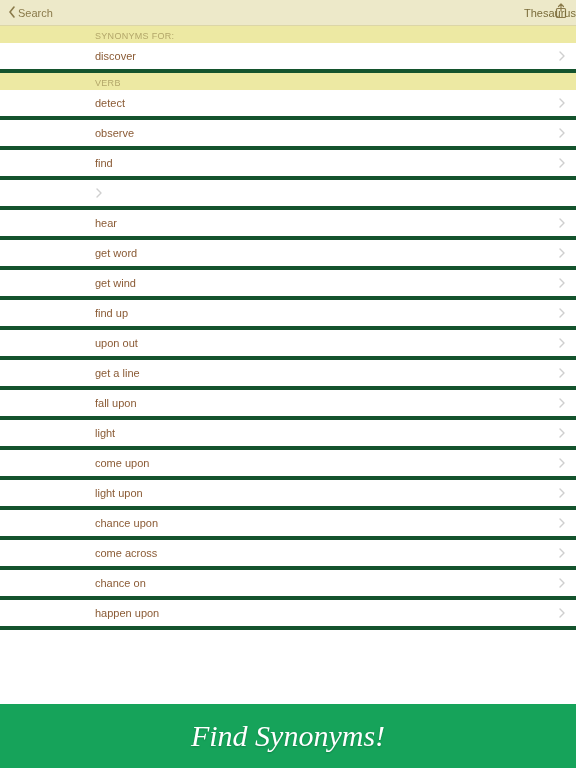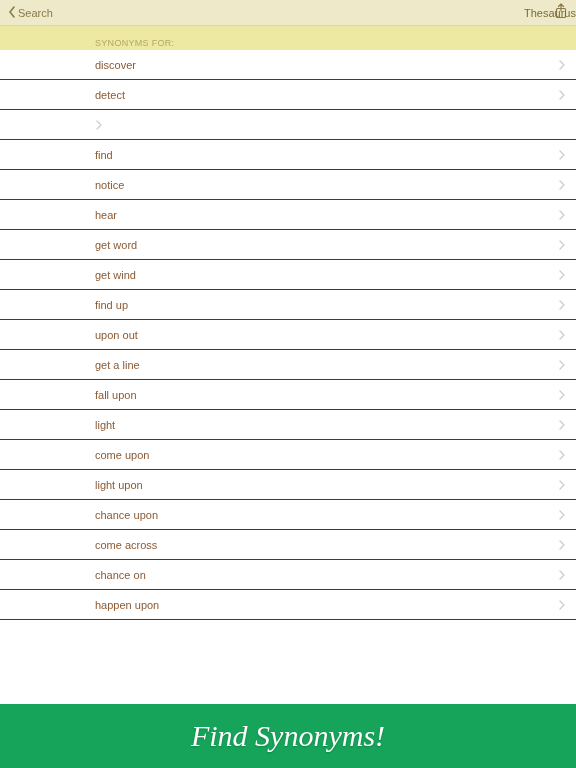--- a/index.html
+++ b/index.html
@@ -42,38 +42,38 @@
     position: absolute;
     top: 26px;
     bottom: 48px;
     left: 0; right: 0;
     overflow: hidden;
     background: #fff;
   }
 
   .section-header {
     background: #ede9a3;
-    height: 24px;
+    height: 17px;
     padding-left: 95px;
     display: flex;
     align-items: flex-end;
     padding-bottom: 2px;
     font-size: 9px;
     color: #b3a76a;
     letter-spacing: 0.3px;
   }
 
   .list { background: #fff; }
   .row {
     display: flex;
     align-items: center;
     height: 30px;
     padding-left: 95px;
     padding-right: 10px;
-    border-bottom: 1px solid #14532d;
+    border-bottom: 4px solid #14532d;
     cursor: pointer;
   }
   .row .label {
     flex: 1;
     font-size: 11px;
     color: #8a5a34;
   }
   .row .chev { color: #cfcfcf; }
 
   .banner {
@@ -116,40 +116,41 @@
   <div id="sections">
       <div class="section-header">SYNONYMS FOR:</div>
       <div class="list">
         <div class="row">
           <span class="label">discover</span>
           <span class="chev"><svg width="8" height="10" viewBox="0 0 8 10">
               <path d="M2 1 L6 5 L2 9" stroke="#cfcfcf" stroke-width="1.4" fill="none" stroke-linecap="round" stroke-linejoin="round"></path>
             </svg></span>
         </div>
       </div>
+      <div class="section-header">VERB</div>
       <div class="list">
         <div class="row">
           <span class="label">detect</span>
           <span class="chev"><svg width="8" height="10" viewBox="0 0 8 10">
               <path d="M2 1 L6 5 L2 9" stroke="#cfcfcf" stroke-width="1.4" fill="none" stroke-linecap="round" stroke-linejoin="round"></path>
             </svg></span>
         </div>
         <div class="row">
+          <span class="label">observe</span>
           <span class="chev"><svg width="8" height="10" viewBox="0 0 8 10">
               <path d="M2 1 L6 5 L2 9" stroke="#cfcfcf" stroke-width="1.4" fill="none" stroke-linecap="round" stroke-linejoin="round"></path>
             </svg></span>
         </div>
         <div class="row">
           <span class="label">find</span>
           <span class="chev"><svg width="8" height="10" viewBox="0 0 8 10">
               <path d="M2 1 L6 5 L2 9" stroke="#cfcfcf" stroke-width="1.4" fill="none" stroke-linecap="round" stroke-linejoin="round"></path>
             </svg></span>
         </div>
         <div class="row">
-          <span class="label">notice</span>
           <span class="chev"><svg width="8" height="10" viewBox="0 0 8 10">
               <path d="M2 1 L6 5 L2 9" stroke="#cfcfcf" stroke-width="1.4" fill="none" stroke-linecap="round" stroke-linejoin="round"></path>
             </svg></span>
         </div>
         <div class="row">
           <span class="label">hear</span>
           <span class="chev"><svg width="8" height="10" viewBox="0 0 8 10">
               <path d="M2 1 L6 5 L2 9" stroke="#cfcfcf" stroke-width="1.4" fill="none" stroke-linecap="round" stroke-linejoin="round"></path>
             </svg></span>
         </div>

